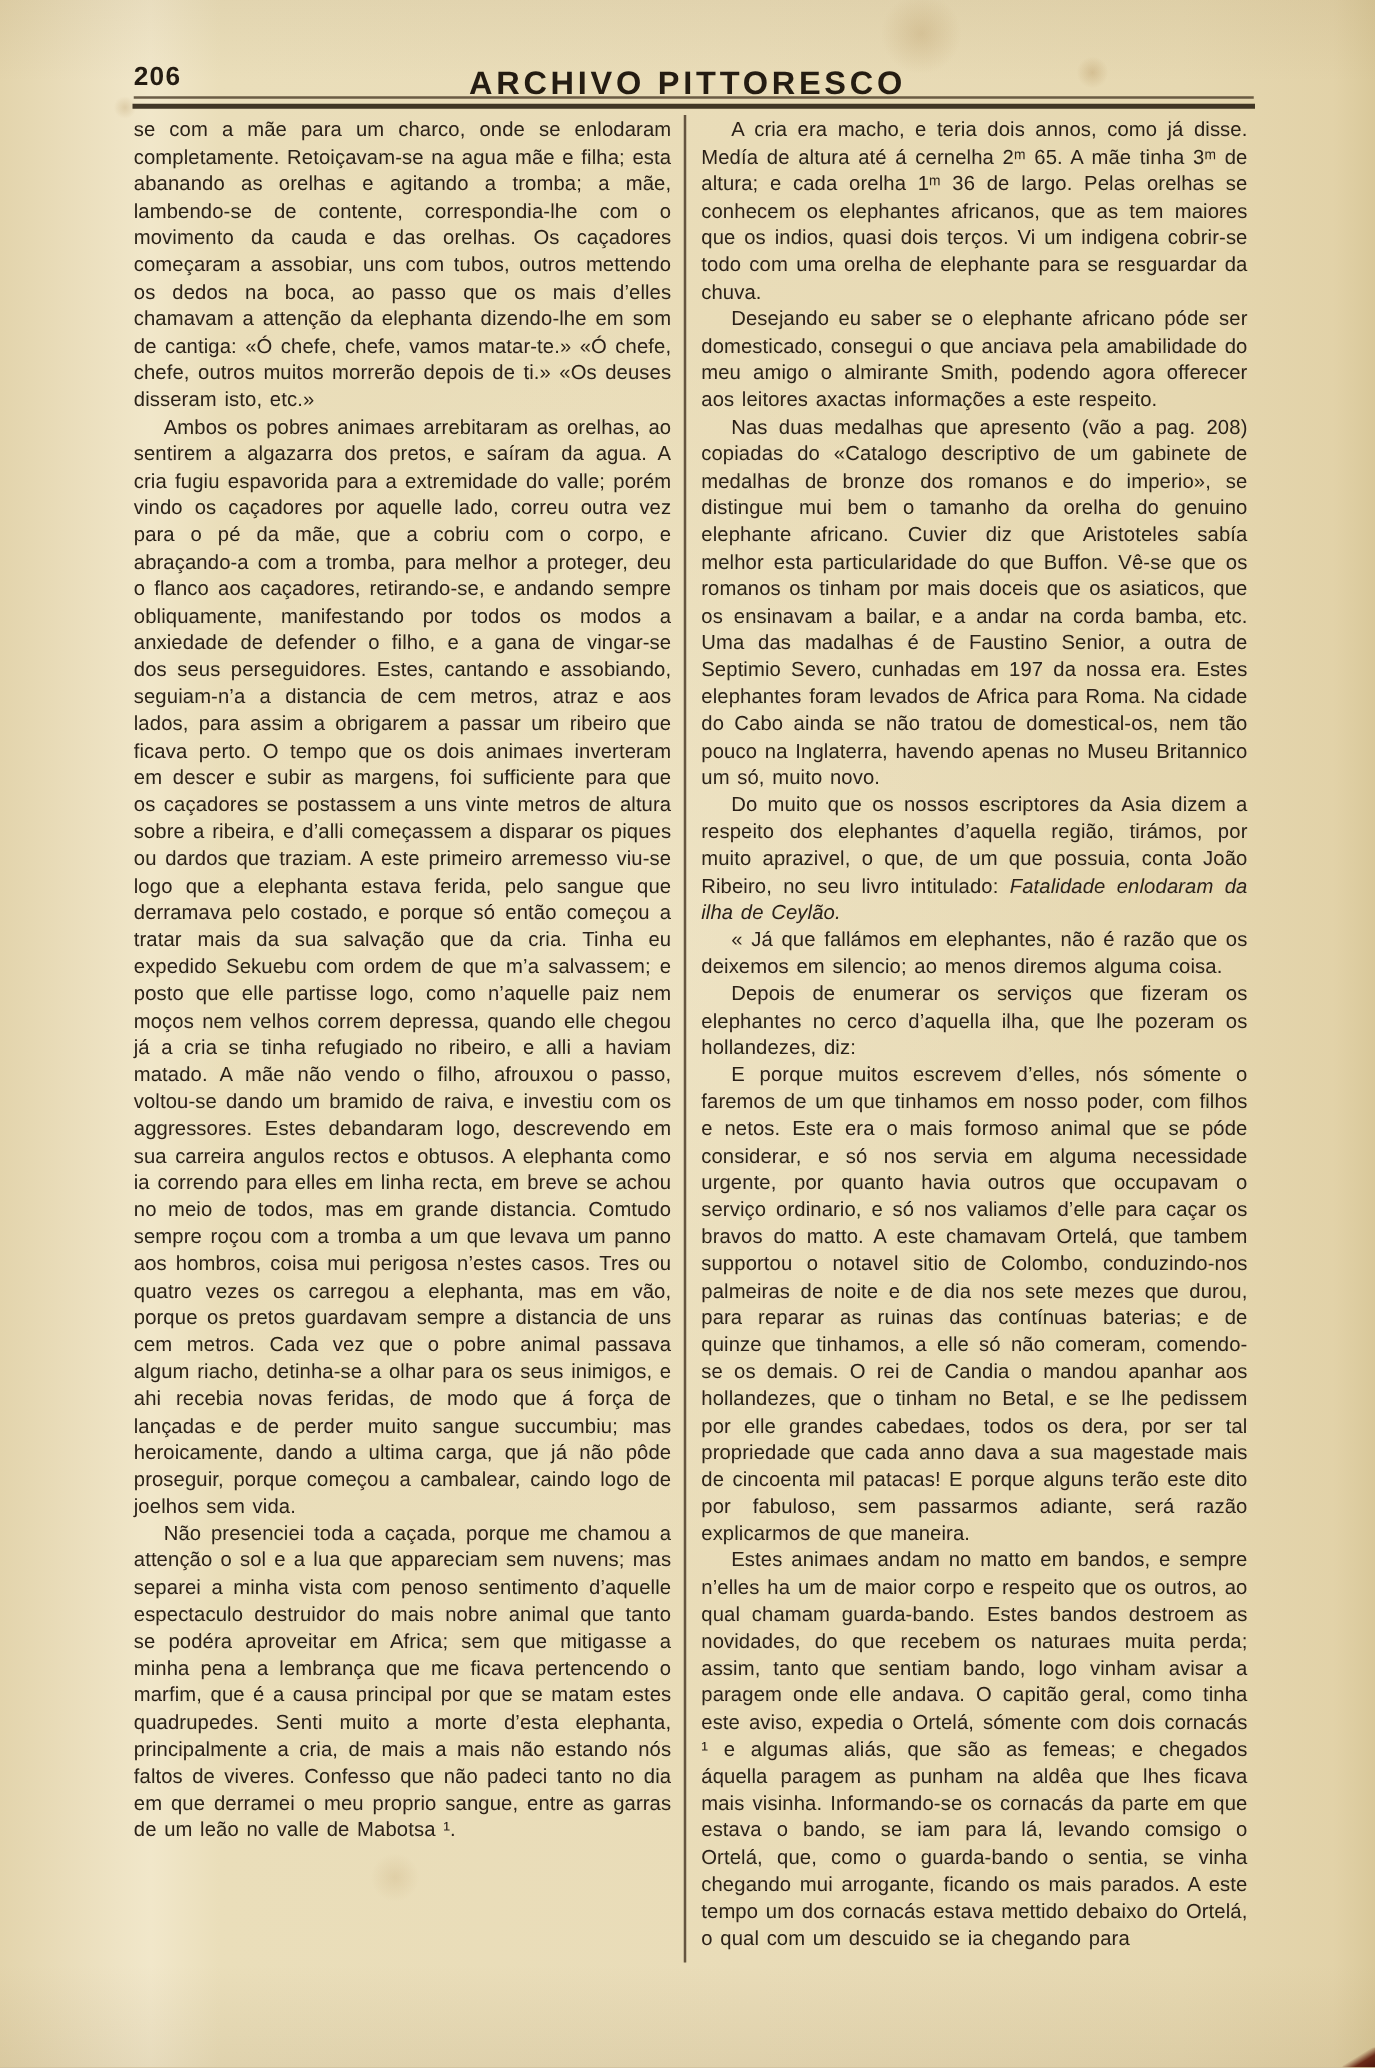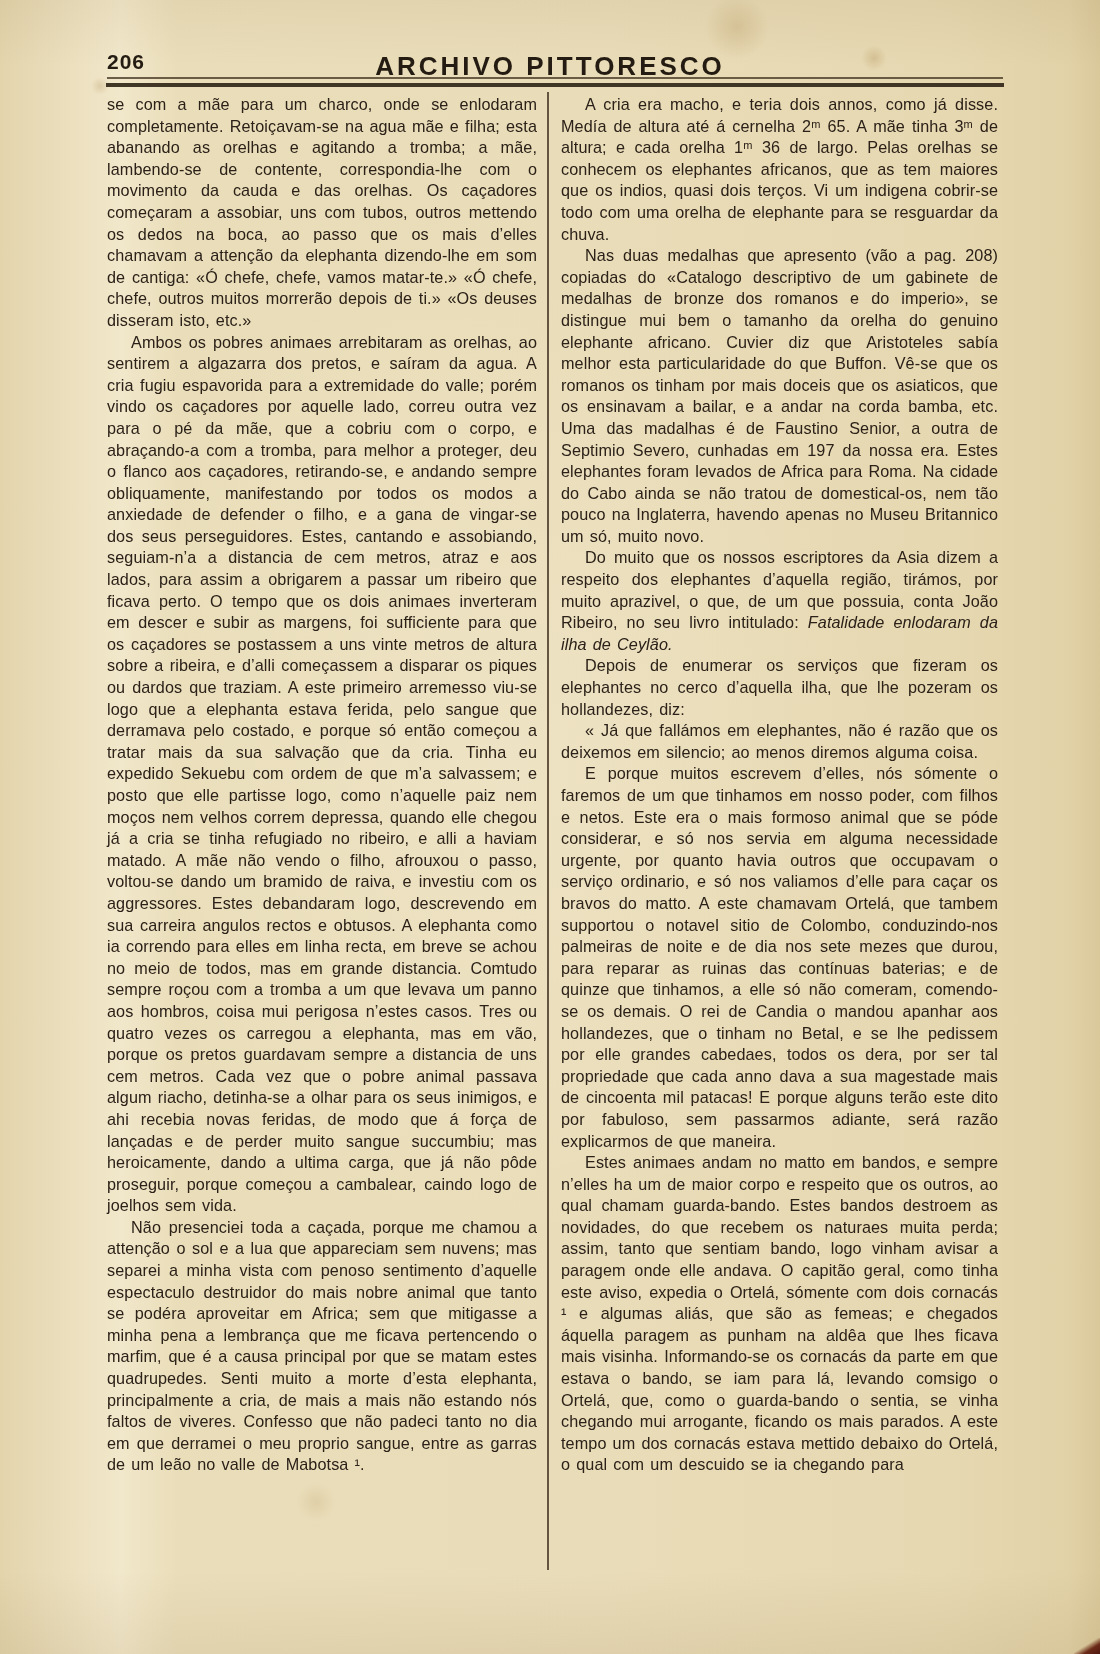--- a/index.html
+++ b/index.html
@@ -56,23 +56,24 @@
 
   <div class="col col-left">
     <p class="para first"><span>se com a mãe para um charco, onde se enlodaram completamente. Retoiçavam-se na agua mãe e filha; esta abanando as orelhas e agitando a tromba; a mãe, lambendo-se de contente, correspondia-lhe com o movimento da cauda e das orelhas. Os caçadores começaram a assobiar, uns com tubos, outros mettendo os dedos na boca, ao passo que os mais d’elles chamavam a attenção da elephanta dizendo-lhe em som de cantiga: «Ó chefe, chefe, vamos matar-te.» «Ó chefe, chefe, outros muitos morrerão depois de ti.» «Os deuses disseram isto, etc.»</span></p>
     <p class="para"><span>Ambos os pobres animaes arrebitaram as orelhas, ao sentirem a algazarra dos pretos, e saíram da agua. A cria fugiu espavorida para a extremidade do valle; porém vindo os caçadores por aquelle lado, correu outra vez para o pé da mãe, que a cobriu com o corpo, e abraçando-a com a tromba, para melhor a proteger, deu o flanco aos caçadores, retirando-se, e andando sempre obliquamente, manifestando por todos os modos a anxiedade de defender o filho, e a gana de vingar-se dos seus perseguidores. Estes, cantando e assobiando, seguiam-n’a a distancia de cem metros, atraz e aos lados, para assim a obrigarem a passar um ribeiro que ficava perto. O tempo que os dois animaes inverteram em descer e subir as margens, foi sufficiente para que os caçadores se postassem a uns vinte metros de altura sobre a ribeira, e d’alli começassem a disparar os piques ou dardos que traziam. A este primeiro arremesso viu-se logo que a elephanta estava ferida, pelo sangue que derramava pelo costado, e porque só então começou a tratar mais da sua salvação que da cria. Tinha eu expedido Sekuebu com ordem de que m’a salvassem; e posto que elle partisse logo, como n’aquelle paiz nem moços nem velhos correm depressa, quando elle chegou já a cria se tinha refugiado no ribeiro, e alli a haviam matado. A mãe não vendo o filho, afrouxou o passo, voltou-se dando um bramido de raiva, e investiu com os aggressores. Estes debandaram logo, descrevendo em sua carreira angulos rectos e obtusos. A elephanta como ia correndo para elles em linha recta, em breve se achou no meio de todos, mas em grande distancia. Comtudo sempre roçou com a tromba a um que levava um panno aos hombros, coisa mui perigosa n’estes casos. Tres ou quatro vezes os carregou a elephanta, mas em vão, porque os pretos guardavam sempre a distancia de uns cem metros. Cada vez que o pobre animal passava algum riacho, detinha-se a olhar para os seus inimigos, e ahi recebia novas feridas, de modo que á força de lançadas e de perder muito sangue succumbiu; mas heroicamente, dando a ultima carga, que já não pôde proseguir, porque começou a cambalear, caindo logo de joelhos sem vida.</span></p>
     <p class="para"><span>Não presenciei toda a caçada, porque me chamou a attenção o sol e a lua que appareciam sem nuvens; mas separei a minha vista com penoso sentimento d’aquelle espectaculo destruidor do mais nobre animal que tanto se podéra aproveitar em Africa; sem que mitigasse a minha pena a lembrança que me ficava pertencendo o marfim, que é a causa principal por que se matam estes quadrupedes. Senti muito a morte d’esta elephanta, principalmente a cria, de mais a mais não estando nós faltos de viveres. Confesso que não padeci tanto no dia em que derramei o meu proprio sangue, entre as garras de um leão no valle de Mabotsa ¹.</span></p>
 
   </div>
 
   <div class="col col-right">
     <p class="para"><span>A cria era macho, e teria dois annos, como já disse. Medía de altura até á cernelha 2ᵐ 65. A mãe tinha 3ᵐ de altura; e cada orelha 1ᵐ 36 de largo. Pelas orelhas se conhecem os elephantes africanos, que as tem maiores que os indios, quasi dois terços. Vi um indigena cobrir-se todo com uma orelha de elephante para se resguardar da chuva.</span></p>
+    <p class="para"><span>Desejando eu saber se o elephante africano póde ser domesticado, consegui o que anciava pela amabilidade do meu amigo o almirante Smith, podendo agora offerecer aos leitores axactas informações a este respeito.</span></p>
     <p class="para"><span>Nas duas medalhas que apresento (vão a pag. 208) copiadas do «Catalogo descriptivo de um gabinete de medalhas de bronze dos romanos e do imperio», se distingue mui bem o tamanho da orelha do genuino elephante africano. Cuvier diz que Aristoteles sabía melhor esta particularidade do que Buffon. Vê-se que os romanos os tinham por mais doceis que os asiaticos, que os ensinavam a bailar, e a andar na corda bamba, etc. Uma das madalhas é de Faustino Senior, a outra de Septimio Severo, cunhadas em 197 da nossa era. Estes elephantes foram levados de Africa para Roma. Na cidade do Cabo ainda se não tratou de domestical-os, nem tão pouco na Inglaterra, havendo apenas no Museu Britannico um só, muito novo.</span></p>
     <p class="para"><span>Do muito que os nossos escriptores da Asia dizem a respeito dos elephantes d’aquella região, tirámos, por muito aprazivel, o que, de um que possuia, conta João Ribeiro, no seu livro intitulado: </span><span class="book-title">Fatalidade enlodaram da ilha de Ceylão.</span></p>
+    <p class="para"><span>« Já que fallámos em elephantes, não é razão que os deixemos em silencio; ao menos diremos alguma coisa.</span></p>
     <p class="para"><span>Depois de enumerar os serviços que fizeram os elephantes no cerco d’aquella ilha, que lhe pozeram os hollandezes, diz:</span></p>
-    <p class="para"><span>« Já que fallámos em elephantes, não é razão que os deixemos em silencio; ao menos diremos alguma coisa.</span></p>
     <p class="para"><span>E porque muitos escrevem d’elles, nós sómente o faremos de um que tinhamos em nosso poder, com filhos e netos. Este era o mais formoso animal que se póde considerar, e só nos servia em alguma necessidade urgente, por quanto havia outros que occupavam o serviço ordinario, e só nos valiamos d’elle para caçar os bravos do matto. A este chamavam Ortelá, que tambem supportou o notavel sitio de Colombo, conduzindo-nos palmeiras de noite e de dia nos sete mezes que durou, para reparar as ruinas das contínuas baterias; e de quinze que tinhamos, a elle só não comeram, comendo-se os demais. O rei de Candia o mandou apanhar aos hollandezes, que o tinham no Betal, e se lhe pedissem por elle grandes cabedaes, todos os dera, por ser tal propriedade que cada anno dava a sua magestade mais de cincoenta mil patacas! E porque alguns terão este dito por fabuloso, sem passarmos adiante, será razão explicarmos de que maneira.</span></p>
     <p class="para"><span>Estes animaes andam no matto em bandos, e sempre n’elles ha um de maior corpo e respeito que os outros, ao qual chamam guarda-bando. Estes bandos destroem as novidades, do que recebem os naturaes muita perda; assim, tanto que sentiam bando, logo vinham avisar a paragem onde elle andava. O capitão geral, como tinha este aviso, expedia o Ortelá, sómente com dois cornacás ¹ e algumas aliás, que são as femeas; e chegados áquella paragem as punham na aldêa que lhes ficava mais visinha. Informando-se os cornacás da parte em que estava o bando, se iam para lá, levando comsigo o Ortelá, que, como o guarda-bando o sentia, se vinha chegando mui arrogante, ficando os mais parados. A este tempo um dos cornacás estava mettido debaixo do Ortelá, o qual com um descuido se ia chegando para</span></p>
 
   </div>
 
   <div class="corner-wedge"></div>
 </div>
 
 </body></html>

